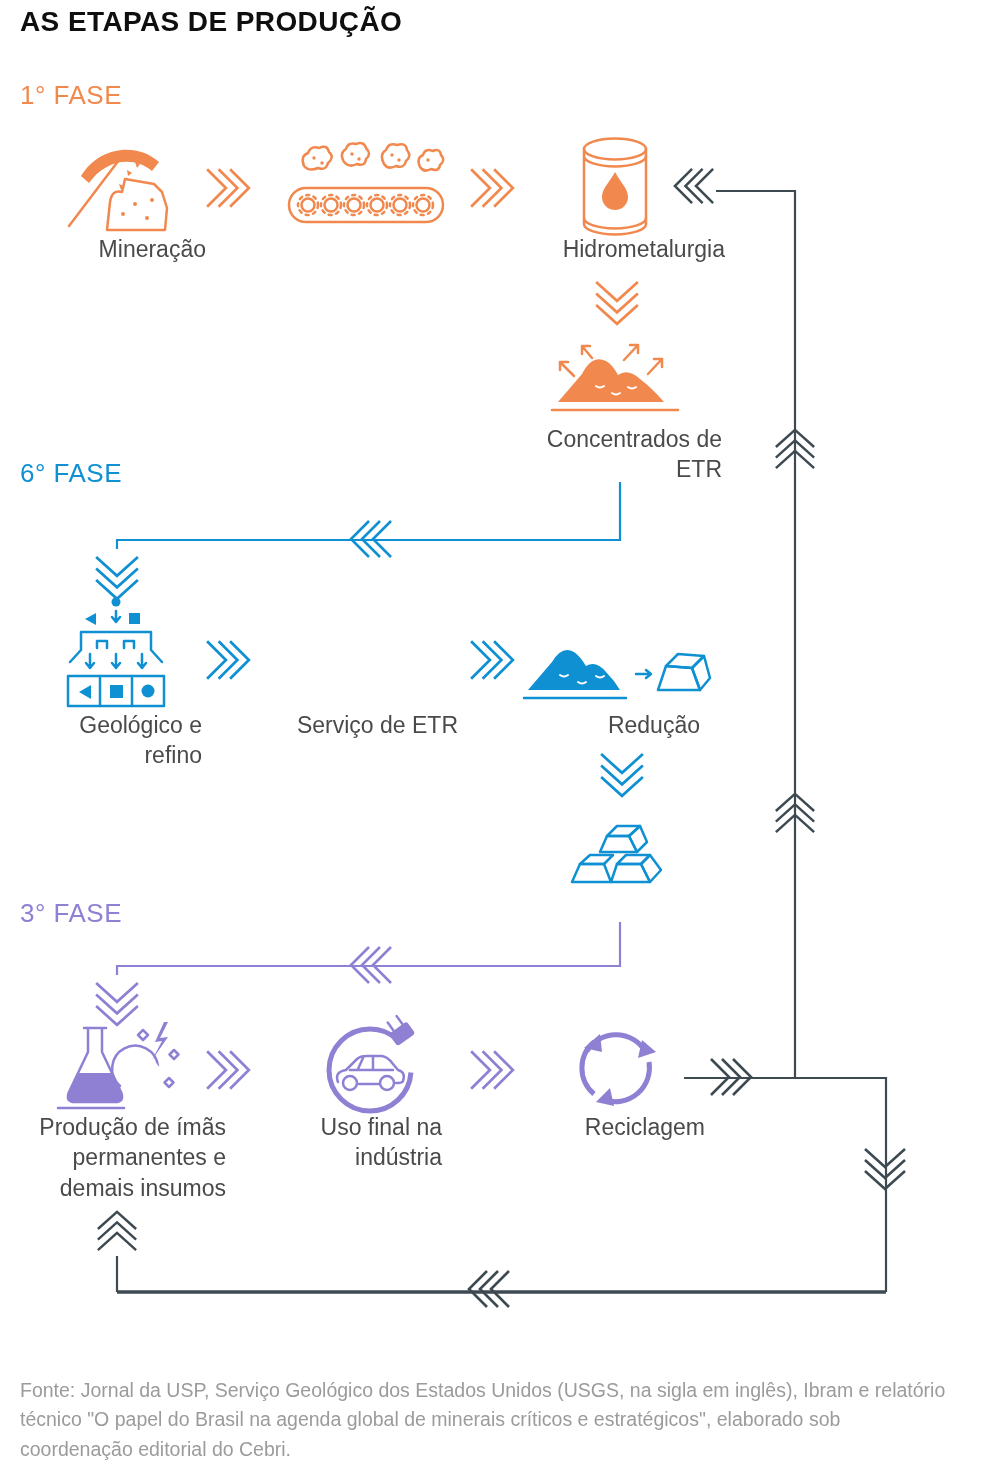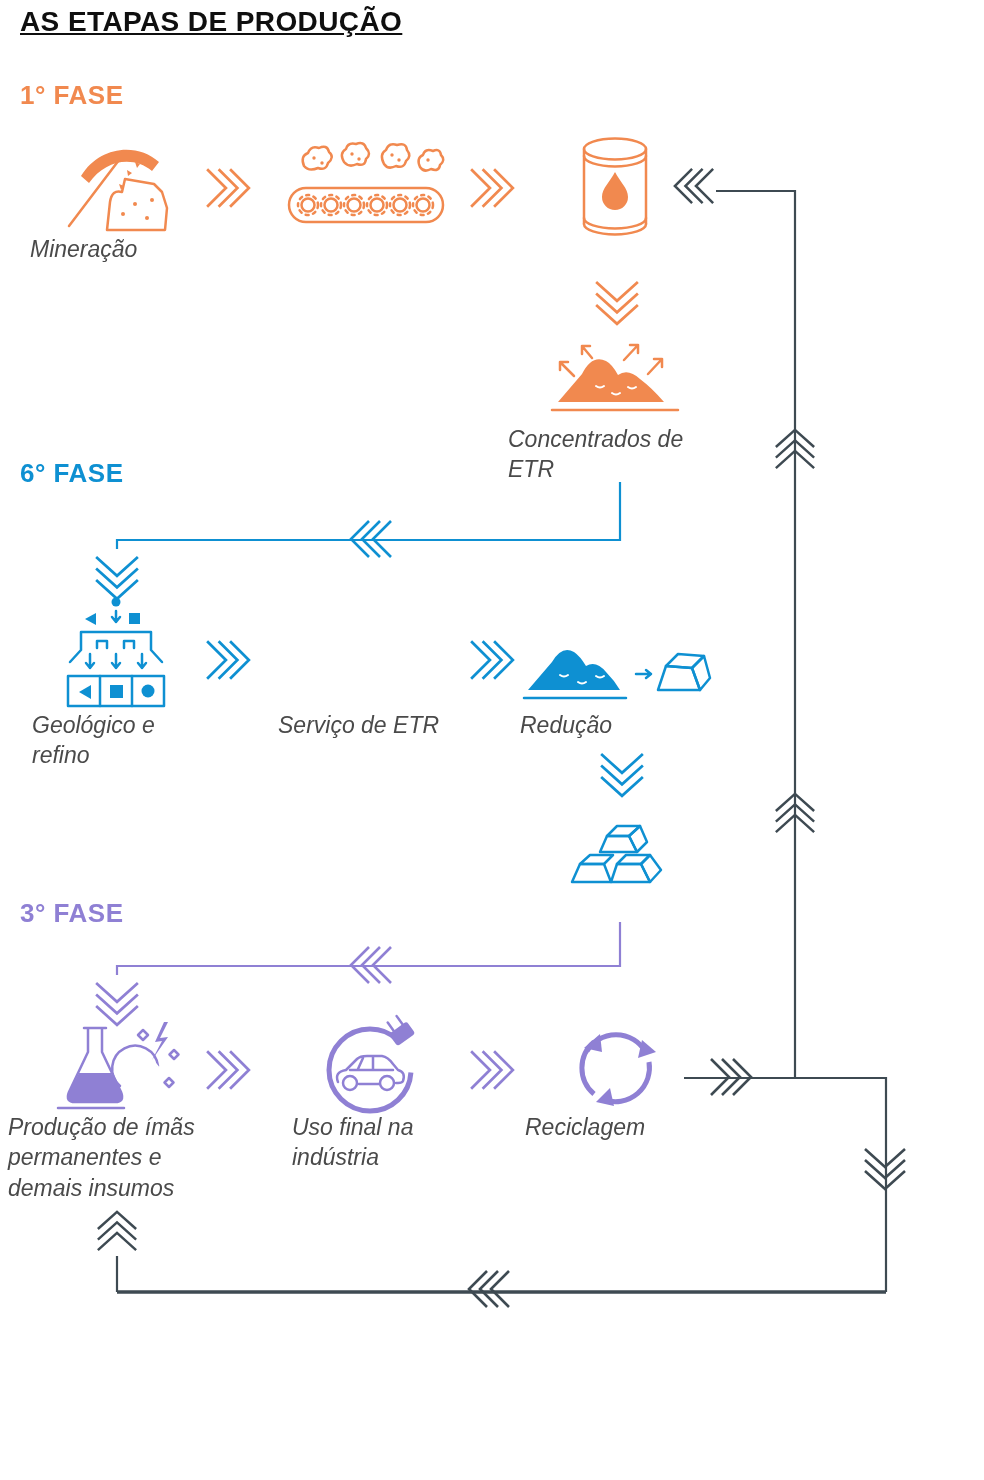--- a/index.html
+++ b/index.html
@@ -1,21 +1,21 @@
 <!DOCTYPE html>
 <html><head>
 <meta charset="utf-8">
 <style>
   html,body{margin:0;padding:0;background:#fff;}
   #canvas{position:relative;width:984px;height:1480px;background:#fff;overflow:hidden;
           font-family:"Liberation Sans",sans-serif;}
   .abs{position:absolute;}
-  .title{font-size:28px;font-weight:800;color:#0f0f0f;letter-spacing:.4px;text-decoration:underline;}
-  .fase{font-size:26px;font-weight:700;letter-spacing:.5px;}
-  .stage-label{font-size:23px;color:#4a4a4a;text-align:left;line-height:1.32;font-style:italic;}
+  .title{font-size:28px;font-weight:800;color:#0f0f0f;letter-spacing:.4px;}
+  .fase{font-size:26px;font-weight:400;letter-spacing:.5px;}
+  .stage-label{font-size:23px;color:#4a4a4a;text-align:right;line-height:1.32;}
   .footer{font-size:19.5px;color:#9b9b9b;line-height:1.5;}
   .orange{color:#F1894F;} .blue{color:#0E90D2;} .purple{color:#8F80D4;} .slate{color:#3E4A52;}
   svg{display:block;overflow:visible;}
   use.chev{stroke:currentColor;fill:none;stroke-width:2.6;}
   .ic{stroke:currentColor;fill:none;stroke-width:2.5;stroke-linejoin:round;stroke-linecap:round;}
   .icf{fill:currentColor;stroke:none;}
   .icw{stroke:#fff;fill:none;stroke-width:2;stroke-linecap:round;}
 </style>
 </head>
 <body>
@@ -245,22 +245,24 @@
         <path d="M81 44 A34 34 0 0 1 37 82"></path>
         <path d="M26 76 A34 34 0 0 1 26 24"></path>
       </g>
       <path class="icf" d="M74 22 L88 34 L70 40 Z"></path>
       <path class="icf" d="M46 88 L28 84 L42 70 Z"></path>
       <path class="icf" d="M16 30 L32 16 L34 34 Z"></path>
     </svg>
   </div>
 
   <div class="abs stage-label" style="left:30px;top:234px;width:176px">Mineração</div>
+  <div class="abs stage-label" style="left:505px;top:234px;width:220px">Hidrometalurgia</div>
   <div class="abs stage-label" style="left:508px;top:424px;width:214px">Concentrados de ETR</div>
   <div class="abs stage-label" style="left:32px;top:710px;width:170px">Geológico e refino</div>
   <div class="abs stage-label" style="left:278px;top:710px;width:180px">Serviço de ETR</div>
   <div class="abs stage-label" style="left:520px;top:710px;width:180px">Redução</div>
   <div class="abs stage-label" style="left:8px;top:1112px;width:218px">Produção de ímãs permanentes e demais insumos</div>
   <div class="abs stage-label" style="left:292px;top:1112px;width:150px">Uso final na indústria</div>
   <div class="abs stage-label" style="left:525px;top:1112px;width:180px">Reciclagem</div>
 
+  <div class="abs footer" style="left:20px;top:1376px;width:934px">Fonte:  Jornal da USP, Serviço Geológico dos Estados Unidos (USGS, na sigla em inglês), Ibram e relatório técnico "O papel do Brasil  na agenda global de minerais críticos e estratégicos", elaborado sob coordenação editorial do Cebri.</div>
 
 </div>
 
 </body></html>

